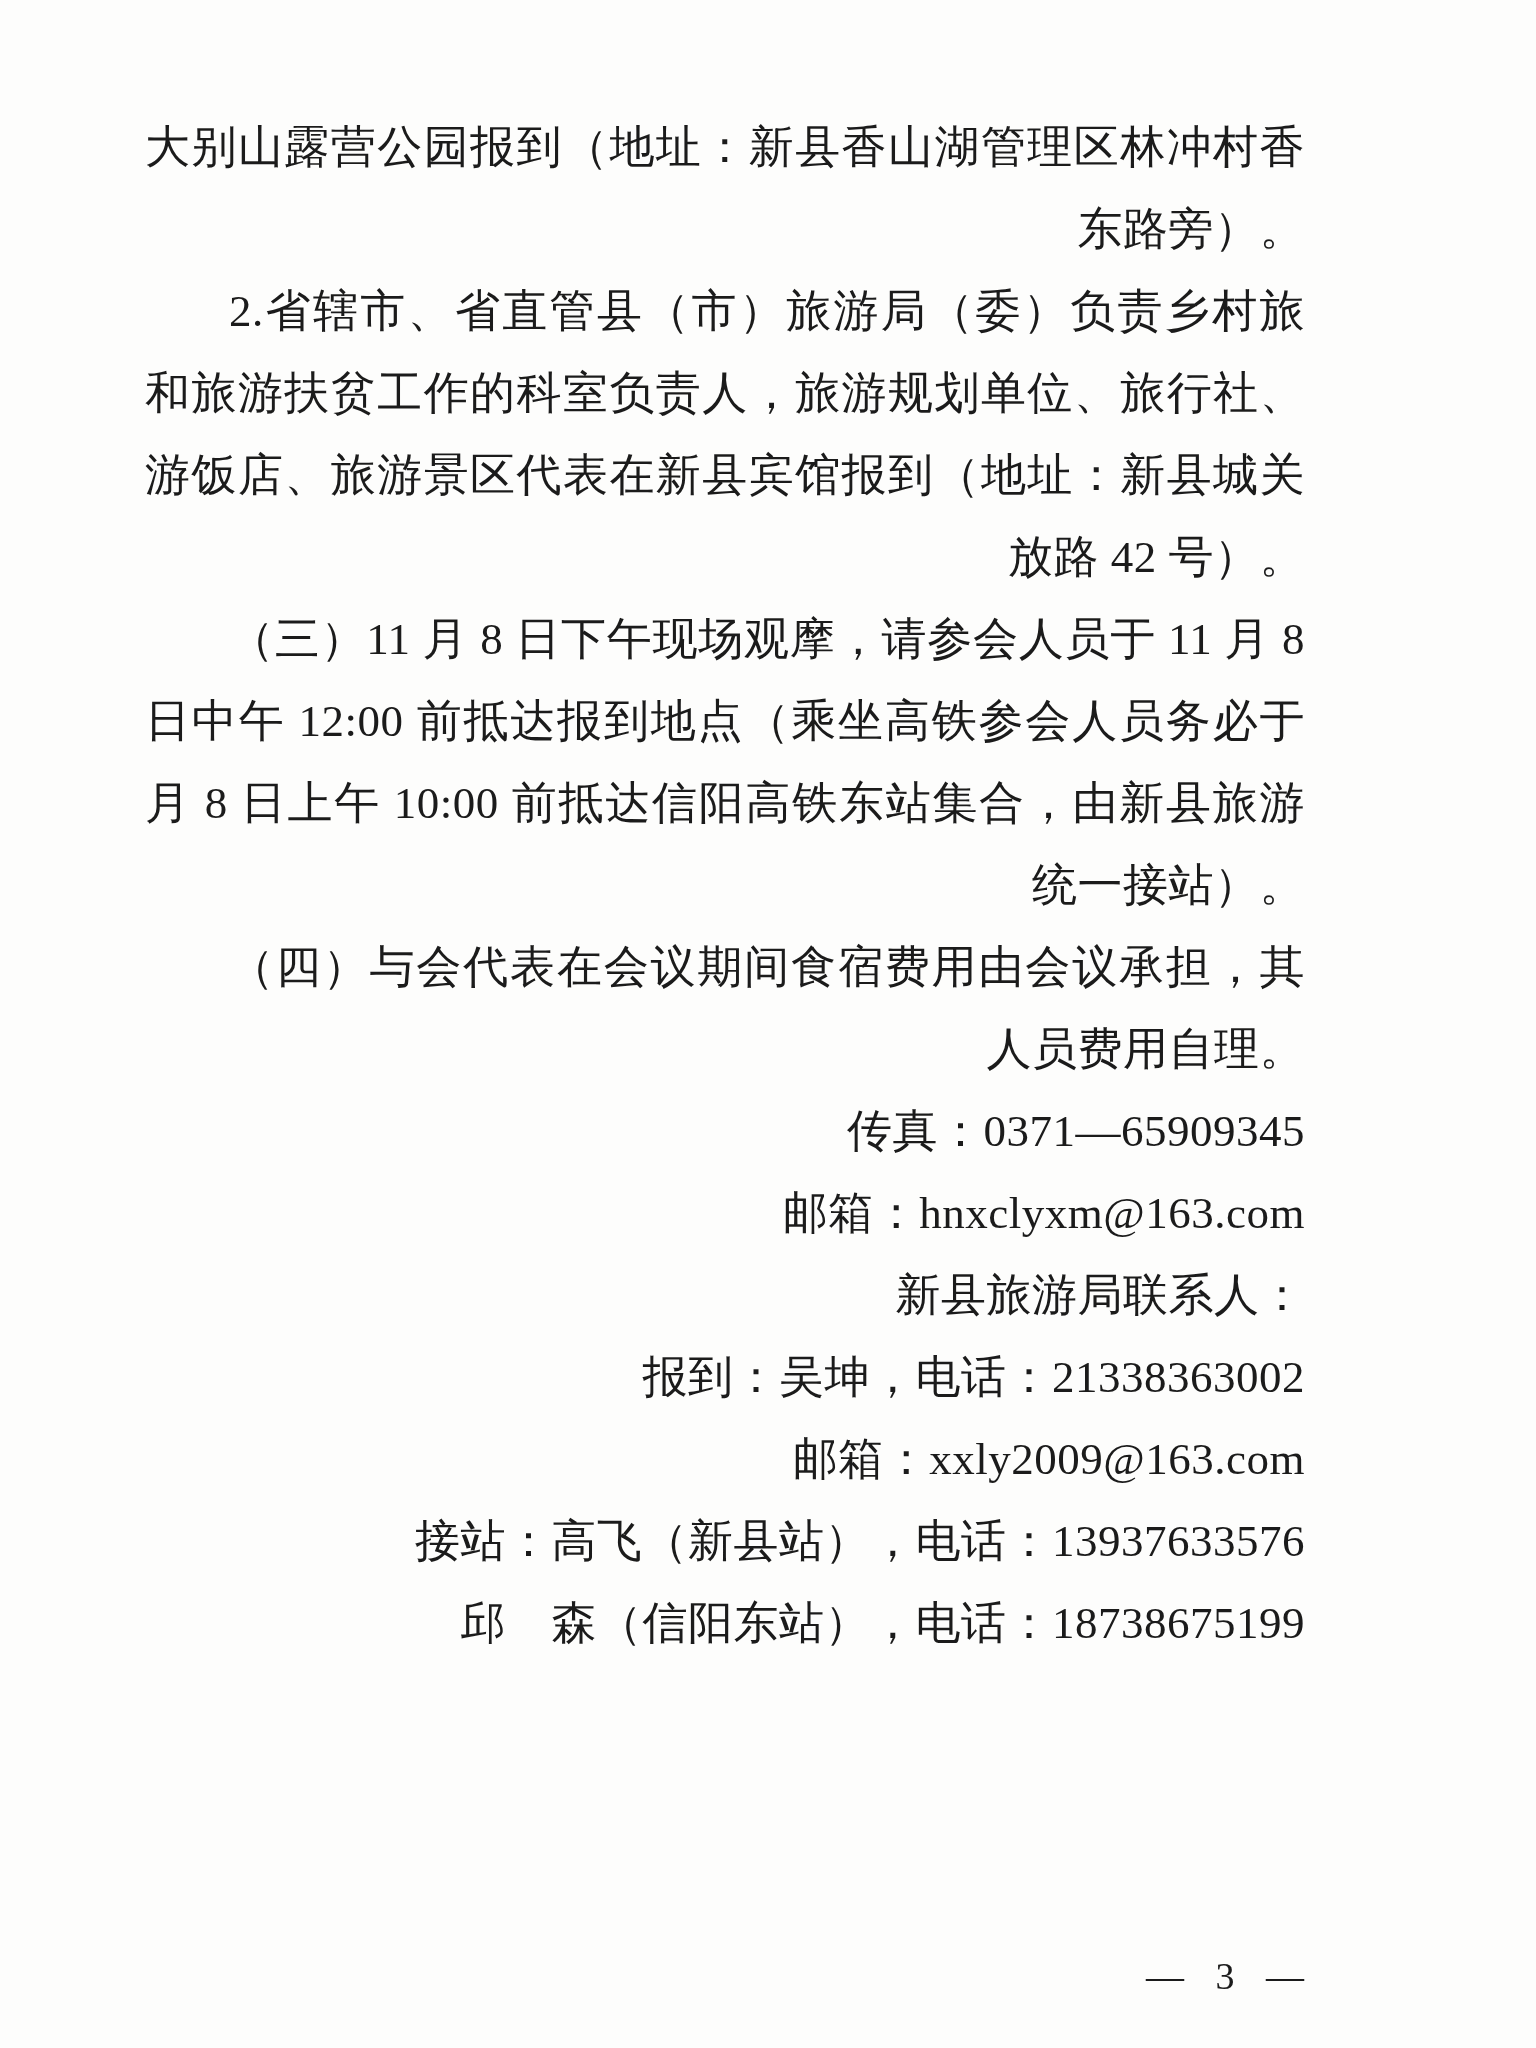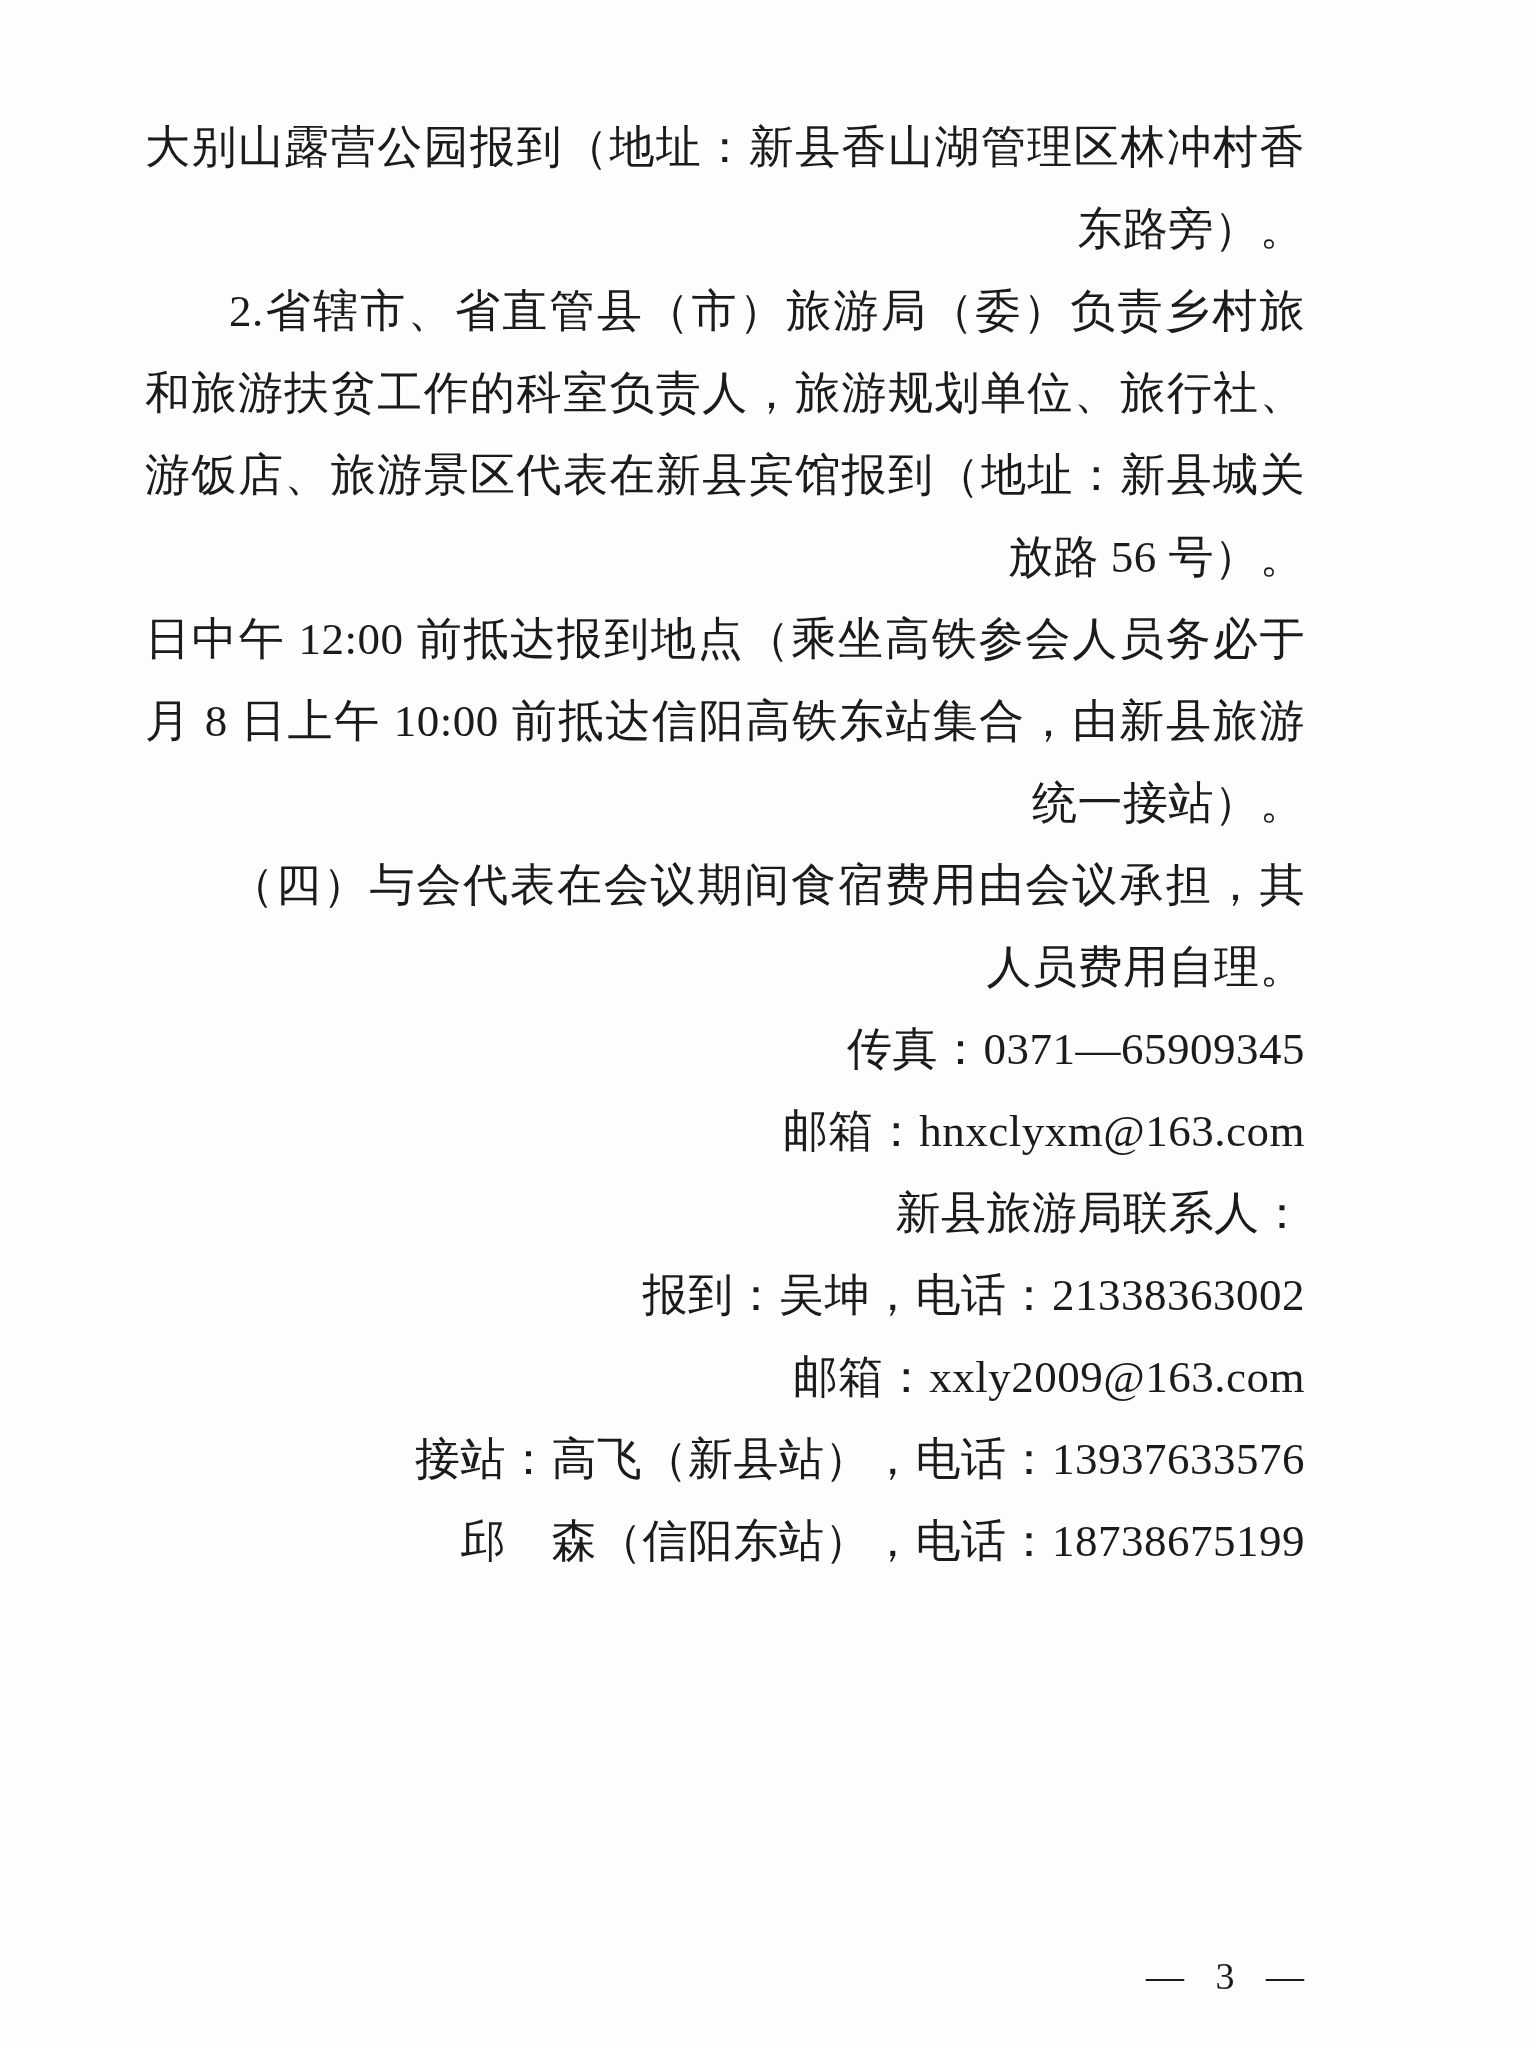--- a/index.html
+++ b/index.html
@@ -55,21 +55,22 @@
 </head>
 <body>
 
 <div class="page">
   <div class="body-text" id="lines-container">
       <div class="line indent-none fill">大别山露营公园报到（地址：新县香山湖管理区林冲村香山</div>
       <div class="line indent-none">东路旁）。</div>
       <div class="line indent-para fill">2.省辖市、省直管县（市）旅游局（委）负责乡村旅游</div>
       <div class="line indent-none fill">和旅游扶贫工作的科室负责人，旅游规划单位、旅行社、旅</div>
       <div class="line indent-none fill">游饭店、旅游景区代表在新县宾馆报到（地址：新县城关解</div>
-      <div class="line indent-none">放路 56 号）。</div>
+      <div class="line indent-none">放路 42 号）。</div>
+      <div class="line indent-para fill">（三）11 月 8 日下午现场观摩，请参会人员于 11 月 8</div>
       <div class="line indent-none fill">日中午 12:00 前抵达报到地点（乘坐高铁参会人员务必于 11</div>
       <div class="line indent-none fill">月 8 日上午 10:00 前抵达信阳高铁东站集合，由新县旅游局</div>
       <div class="line indent-none">统一接站）。</div>
       <div class="line indent-para fill">（四）与会代表在会议期间食宿费用由会议承担，其它</div>
       <div class="line indent-none">人员费用自理。</div>
       <div class="line indent-contact">传真：0371—65909345</div>
       <div class="line indent-contact">邮箱：hnxclyxm@163.com</div>
       <div class="line indent-contact">新县旅游局联系人：</div>
       <div class="line indent-contact">报到：吴坤，电话：21338363002</div>
       <div class="line indent-contact">邮箱：xxly2009@163.com</div>

